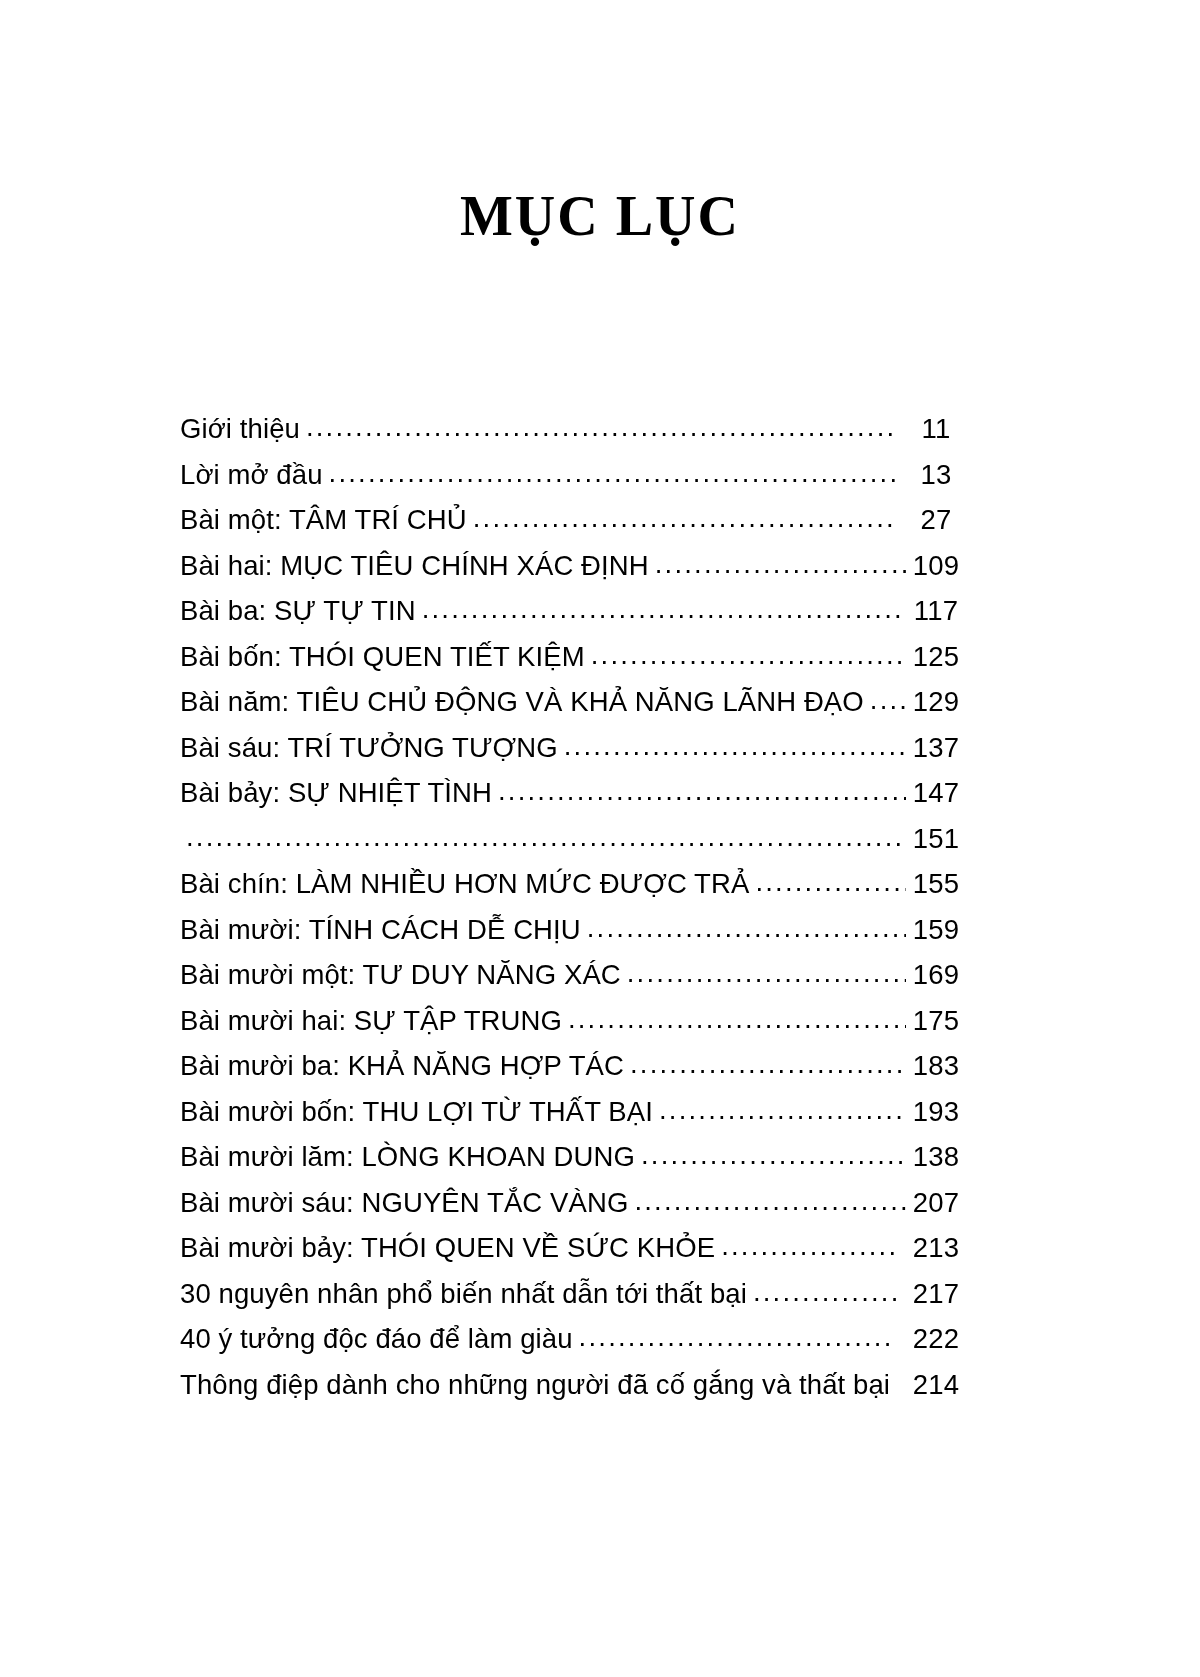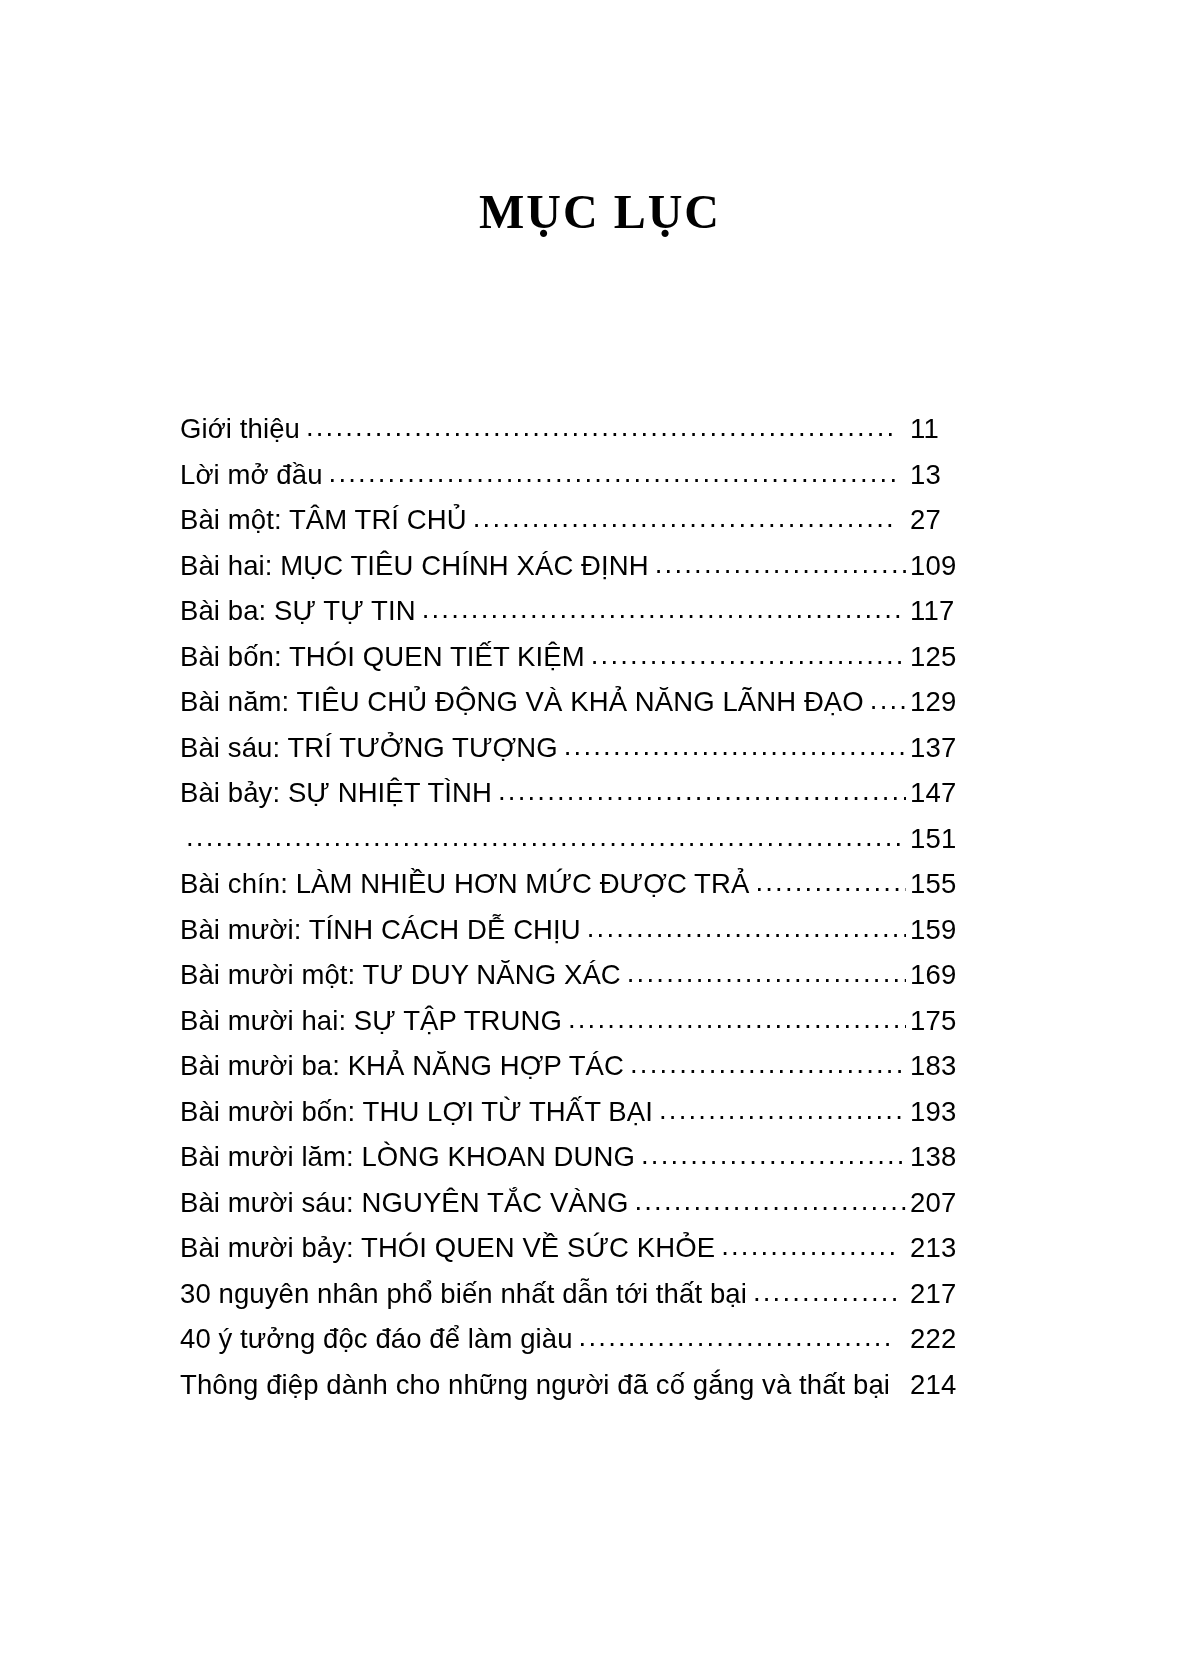--- a/index.html
+++ b/index.html
@@ -16,21 +16,21 @@
     overflow: hidden;
   }
   .page {
     width: 1200px;
     height: 1677px;
     position: relative;
     box-sizing: border-box;
   }
   .doc-title {
     font-family: "Liberation Serif", serif;
-    font-size: 48px;
+    font-size: 56px;
     font-weight: 700;
     text-align: center;
     letter-spacing: 2px;
     margin: 0;
     padding-top: 186px;
     line-height: 1.1;
   }
   .toc {
     margin: 8px;
     padding: 0;
@@ -56,21 +56,21 @@
     flex: 1 1 auto;
     overflow: hidden;
     white-space: nowrap;
     margin: 0 4px 0 6px;
     font-size: 27.5px;
     letter-spacing: 2.2px;
     transform: translateY(-2px);
   }
   .page-num {
     flex: 0 0 auto;
-    text-align: left;
+    text-align: center;
     min-width: 52px;
     letter-spacing: 0.2px;
   }
   .num-pad {
     padding-left: 10px;
   }
 </style>
 </head>
 <body>
 

